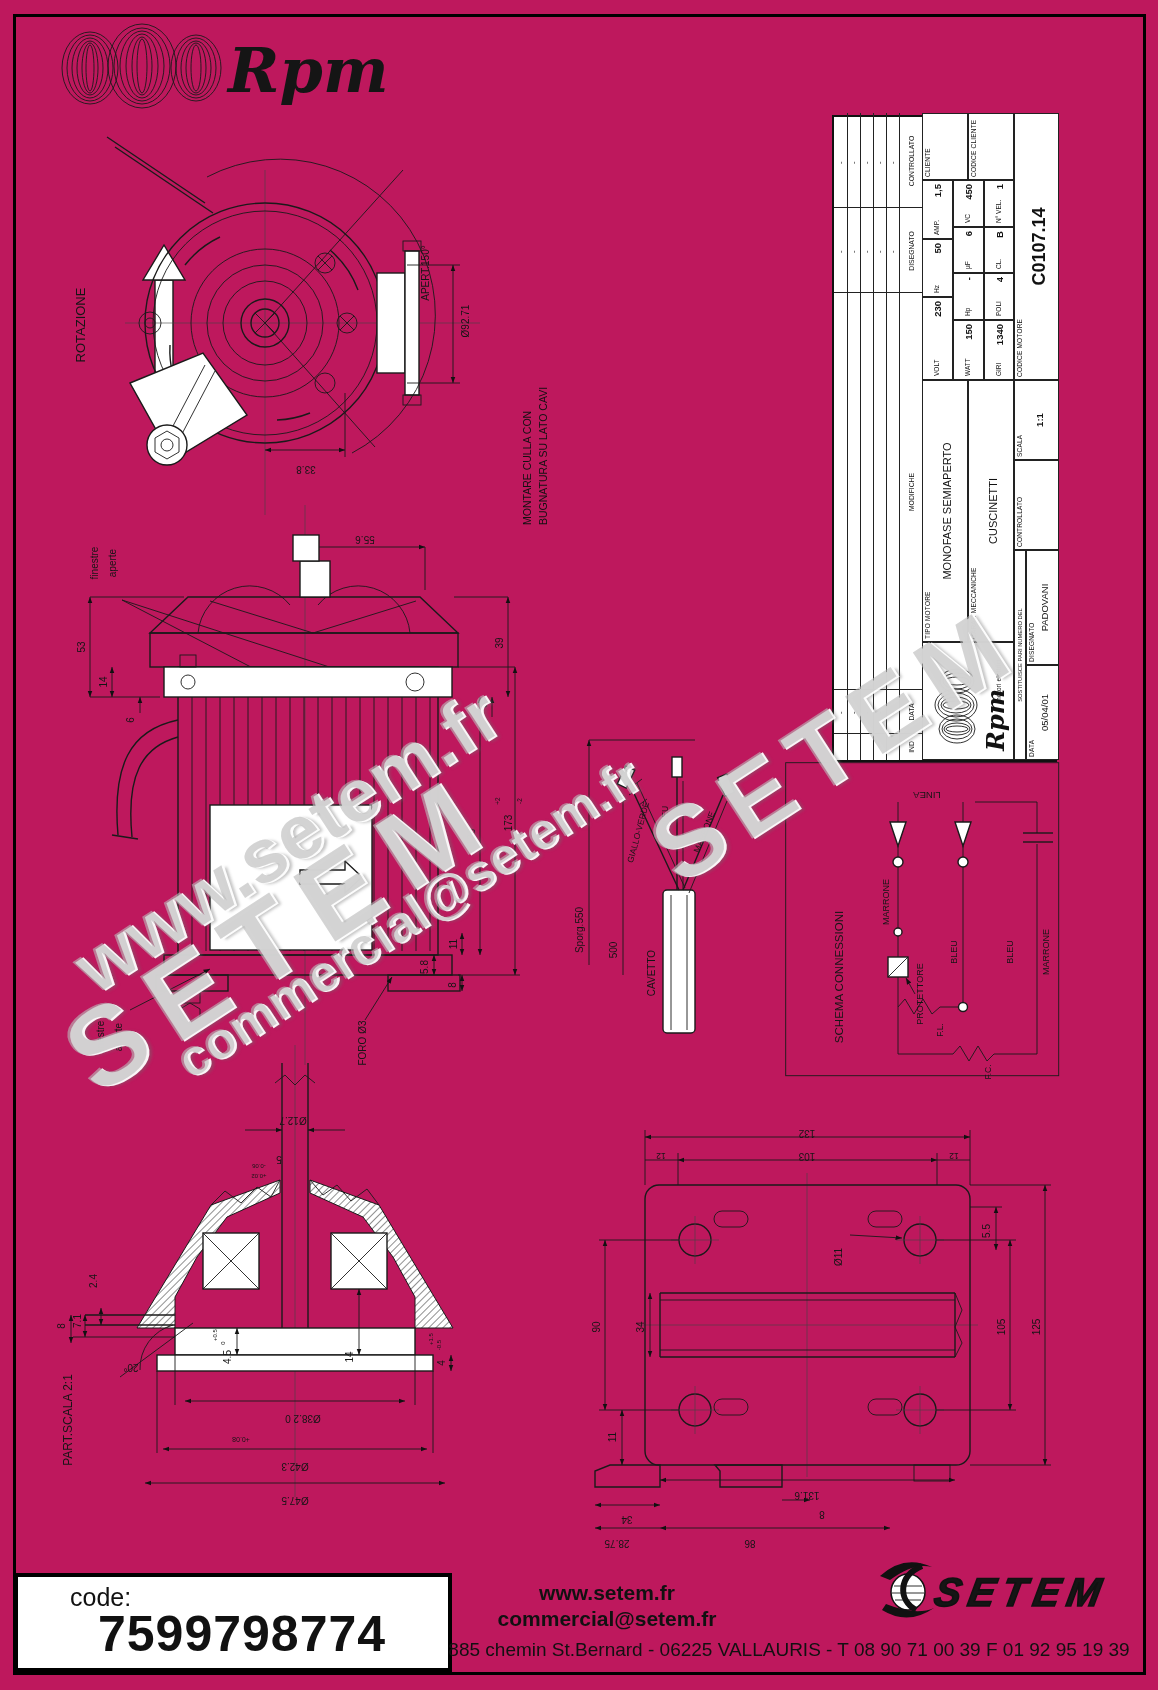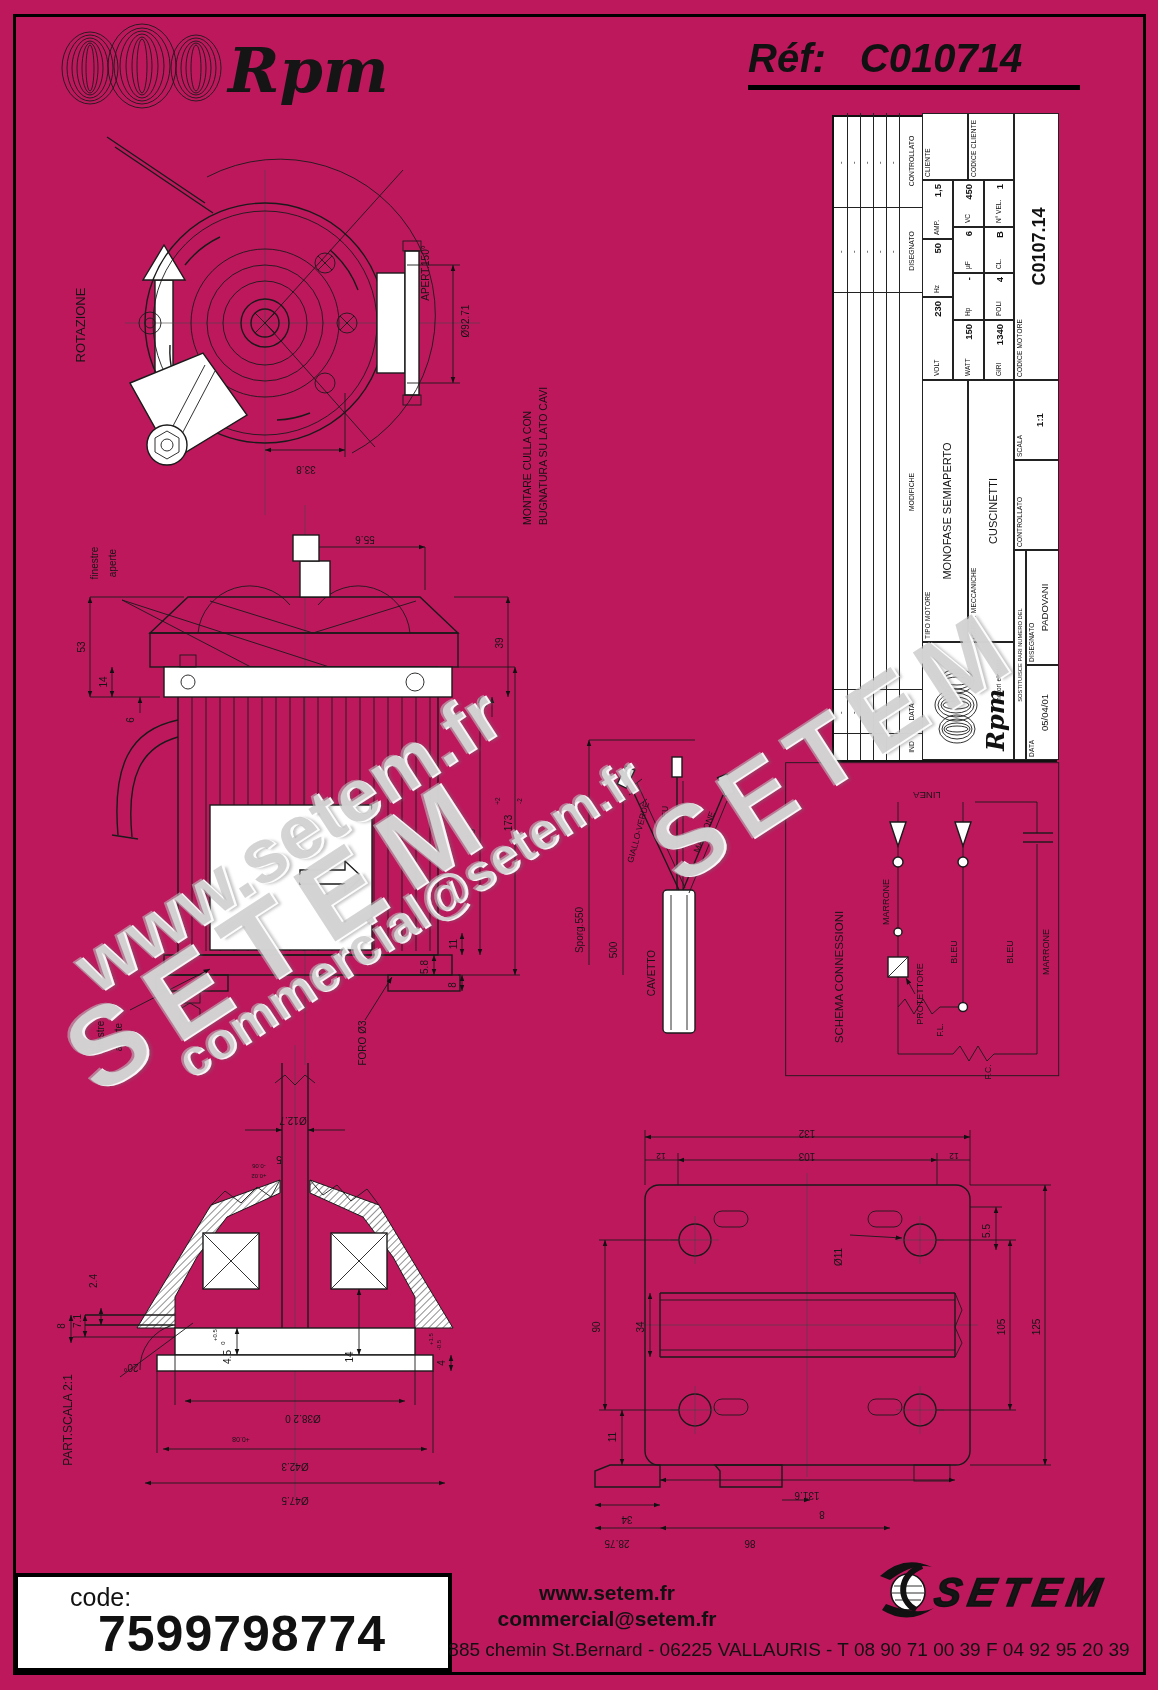--- a/index.html
+++ b/index.html
@@ -81,23 +81,20 @@
         <ellipse cx="96" cy="46" rx="5" ry="27"></ellipse>
       <ellipse cx="150" cy="48" rx="25" ry="33"></ellipse>
         <ellipse cx="150" cy="48" rx="20" ry="30"></ellipse>
         <ellipse cx="150" cy="48" rx="15" ry="27"></ellipse>
         <ellipse cx="150" cy="48" rx="10" ry="25"></ellipse>
         <ellipse cx="150" cy="48" rx="5" ry="23"></ellipse>
     </g>
     <text x="182" y="72" style="font-family:'DejaVu Serif',serif;font-style:italic;font-weight:bold;font-size:62px;">Rpm</text>
   </svg>
 
-  <div id="ref-block" class="abs">
-    <span>Réf:</span><span class="sp"></span><span>C010714</span>
-  </div>
 
   <div class="rot" style="left:832px;top:115px;width:225px;height:647px;">
     <div class="inner" id="tbi">
 
       <div class="hline" style="top:13px;width:647px;"></div>
       <div class="hline" style="top:26px;width:647px;"></div>
       <div class="hline" style="top:39px;width:647px;"></div>
       <div class="hline" style="top:52px;width:647px;"></div>
       <div class="hline" style="top:65px;width:647px;"></div>
       <div class="hline" style="top:88px;width:647px;"></div>
@@ -647,15 +644,15 @@
       <ellipse cx="38" cy="40" rx="17" ry="18" fill="#fff" stroke="#111" stroke-width="1.5"></ellipse>
       <line x1="24" y1="34" x2="52" y2="34" class="thin"></line>
         <line x1="22" y1="41" x2="54" y2="41" class="thin"></line>
         <line x1="25" y1="48" x2="51" y2="48" class="thin"></line>
       <path d="M10,24 Q34,2 62,15 Q44,10 20,28 Z" fill="#111"></path>
       <path d="M12,58 Q38,74 64,56 Q46,64 16,52 Z" fill="#111"></path>
       <path d="M52,14 C28,24 28,48 46,58" fill="none" stroke="#111" stroke-width="6"></path>
     </g>
     <text x="72" y="54" transform="skewX(-10)" style="font-size:40px;font-style:italic;font-weight:bold;letter-spacing:7px;" fill="#fff" stroke="#111" stroke-width="1.6">SETEM</text>
   </svg>
-  <div id="foot-addr" class="abs">885 chemin St.Bernard  -  06225 VALLAURIS  -  T 08 90 71 00 39   F 04 92 95 20 39</div>
+  <div id="foot-addr" class="abs">885 chemin St.Bernard  -  06225 VALLAURIS  -  T 08 90 71 00 39   F 01 92 95 19 39</div>
 
 </div>
 
 </body></html>

